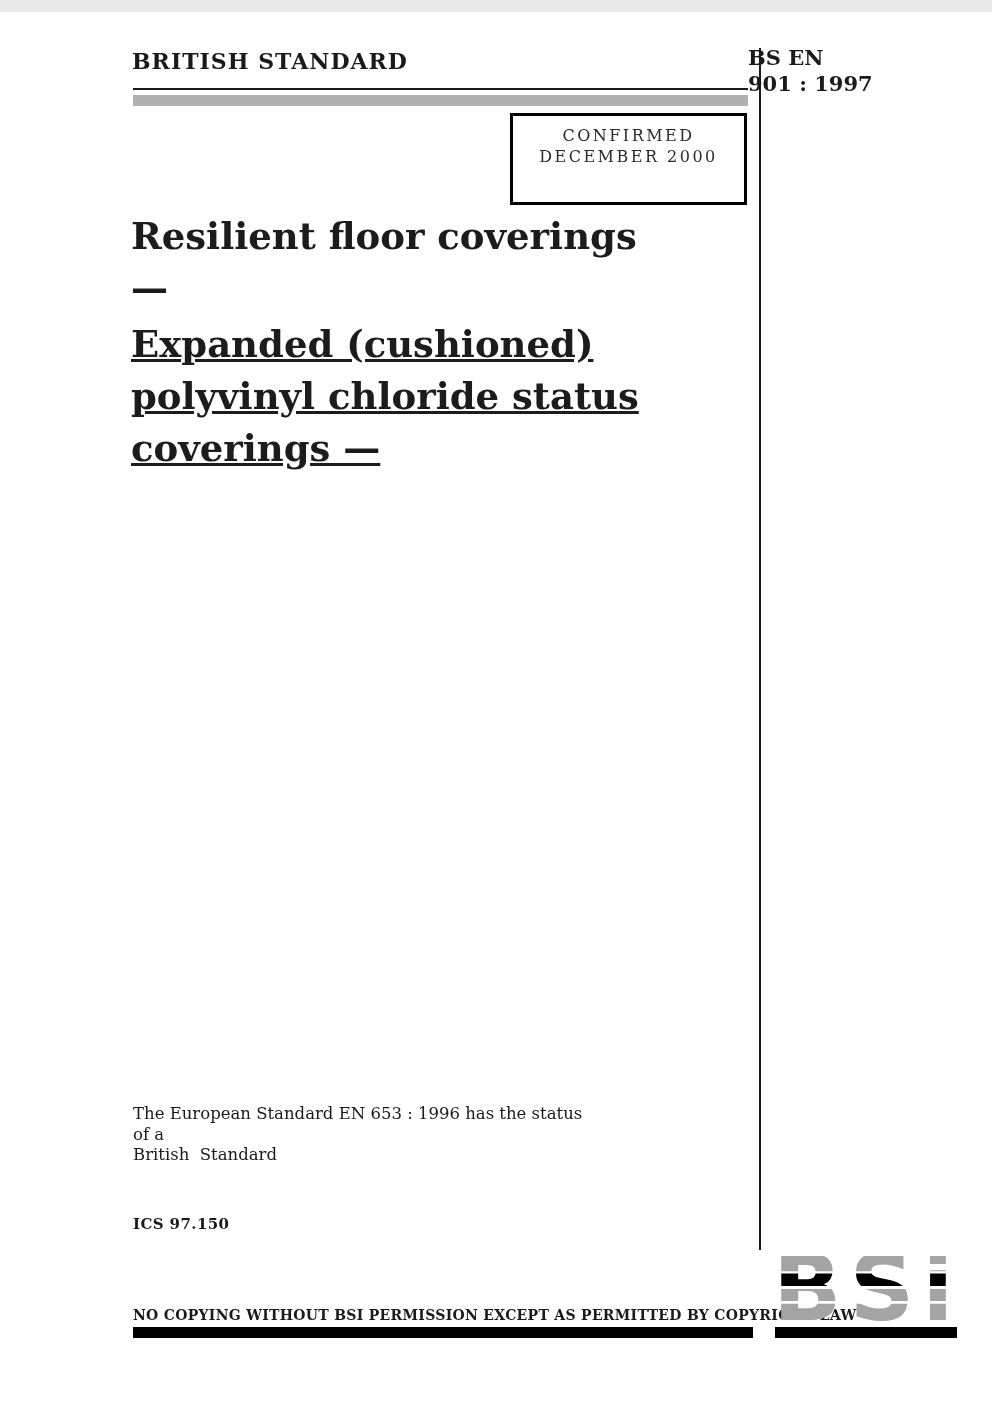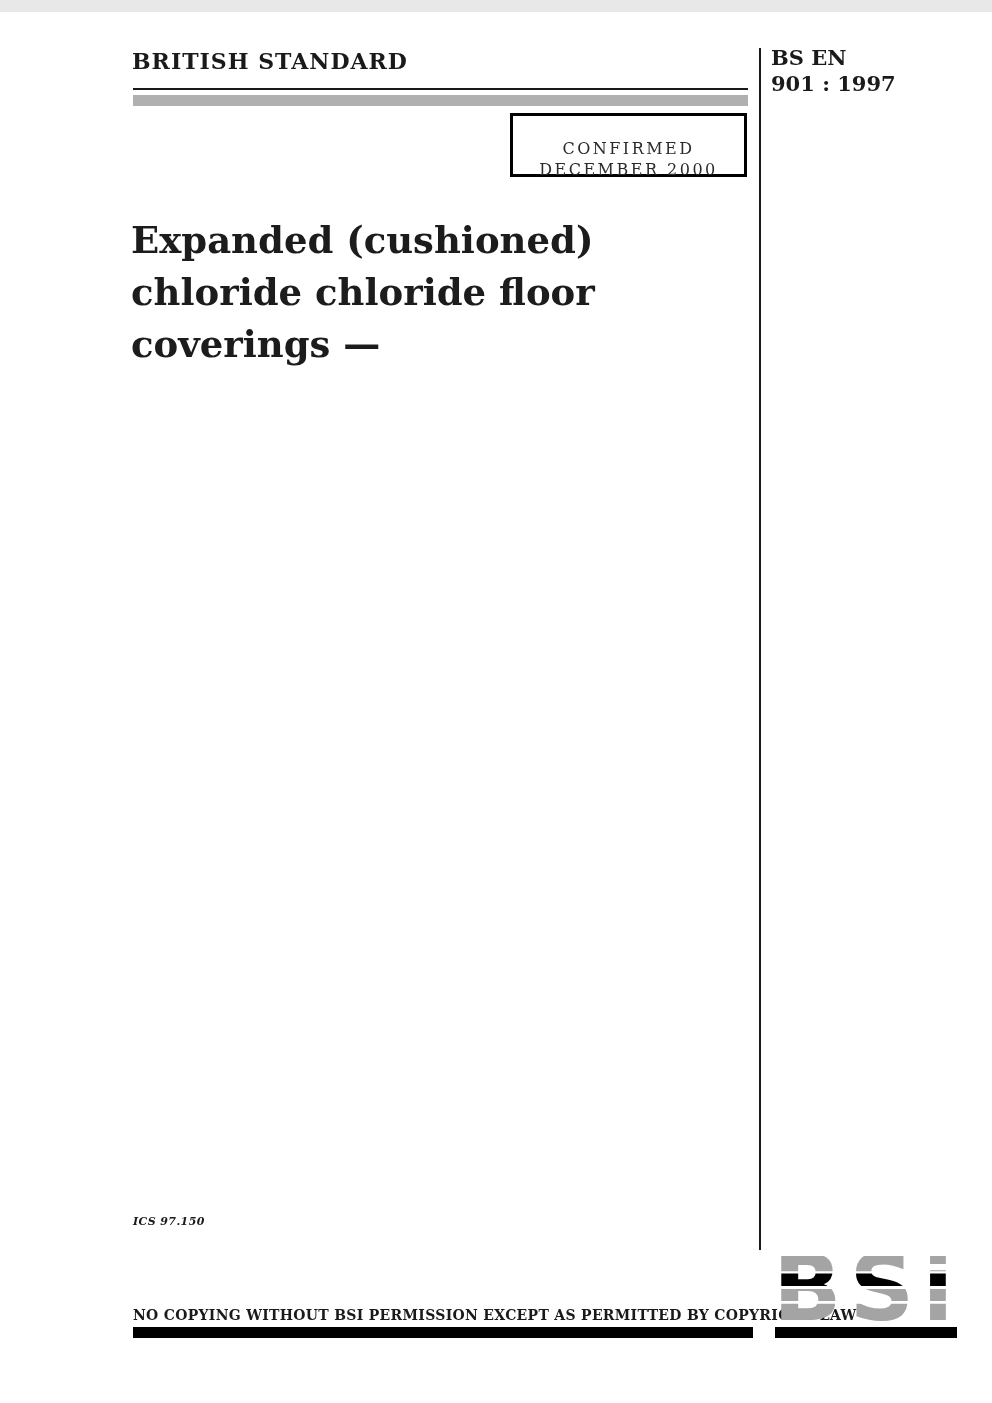--- a/index.html
+++ b/index.html
@@ -23,30 +23,30 @@
   }
   .header-gray-bar{
     position:absolute;left:133px;top:83px;width:615px;height:11px;
     background:var(--gray_bar,#b0b0b0);
   }
   .vertical-divider{
     position:absolute;left:759px;top:36px;width:2px;height:1202px;
     background:#1a1a1a;
   }
   .standard-code{
-    position:absolute;left:771px;top:33px;
+    position:absolute;left:748px;top:33px;
     font-size:21px;font-weight:bold;line-height:26px;
     color:#1a1a1a;
   }
   .standard-code span{display:block;}
   .confirmed-box{
-    position:absolute;left:510px;top:101px;width:237px;height:64px;
+    position:absolute;left:510px;top:101px;width:237px;height:92px;
     border:3px solid #000;box-sizing:border-box;
     text-align:center;
-    padding-top:22px;
+    padding-top:9px;
   }
   .confirmed-box span{
     display:block;
     font-size:16px;line-height:21px;letter-spacing:2.5px;
     color:#2b2b2b;
   }
   .doc-title{
     position:absolute;left:131px;top:198px;width:520px;
     font-size:37px;font-weight:bold;line-height:52px;
     color:#1c1c1c;
@@ -56,23 +56,22 @@
   .doc-title .para:last-child{margin-top:4px;}
   .doc-title span{display:block;}
   .status-note{
     position:absolute;left:133px;top:1092px;width:470px;
     font-size:16.5px;line-height:20.5px;
     color:#1a1a1a;
   }
   .status-note span{display:block;white-space:pre-wrap;}
   .ics-code{
     position:absolute;left:133px;top:1203px;
-    font-size:11px;font-weight:bold;letter-spacing:0.4px;
+    font-size:15px;font-weight:bold;letter-spacing:0.4px;
     color:#1a1a1a;
-    font-style:italic;
   }
   .copyright-notice{
     position:absolute;left:133px;top:1295px;width:620px;
     text-align:center;
     font-size:14px;font-weight:bold;letter-spacing:0.3px;
     color:#1a1a1a;
     white-space:nowrap;
   }
   .copyright-bar{
     position:absolute;left:133px;top:1315px;width:620px;height:11px;
@@ -117,26 +116,33 @@
     <span>901 : 1997</span>
   </div>
 
   <div class="confirmed-box">
     <span>CONFIRMED</span>
     <span>DECEMBER 2000</span>
   </div>
 
   <div class="doc-title">
     <div class="para">
+      <span>Resilient floor coverings —</span>
+    </div>
+    <div class="para">
       <span>Expanded (cushioned)</span>
-      <span>chloride chloride floor</span>
+      <span>polyvinyl chloride status</span>
       <span>coverings —</span>
     </div>
   </div>
 
+  <div class="status-note">
+    <span>The European Standard EN 653 : 1996 has the status of a</span>
+    <span>British  Standard</span>
+  </div>
 
   <div class="ics-code">ICS 97.150</div>
 
   <div class="copyright-notice">NO COPYING WITHOUT BSI PERMISSION EXCEPT AS PERMITTED BY COPYRIGHT LAW</div>
   <div class="copyright-bar"></div>
 
   <div class="bsi-logo">
     <div class="bsi-letters-stack">
       <div class="bsi-band b1">BSi</div>
       <div class="bsi-band b2">BSi</div>

